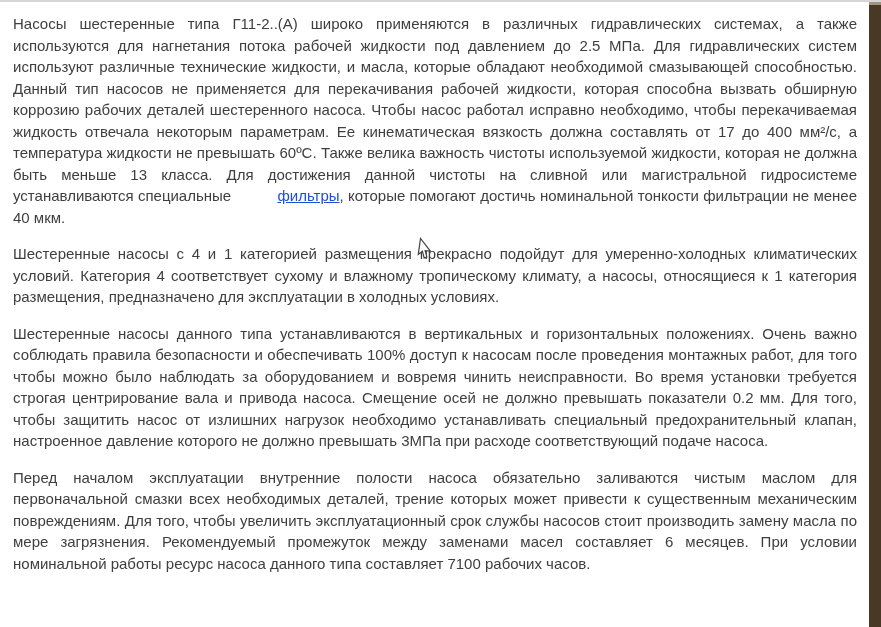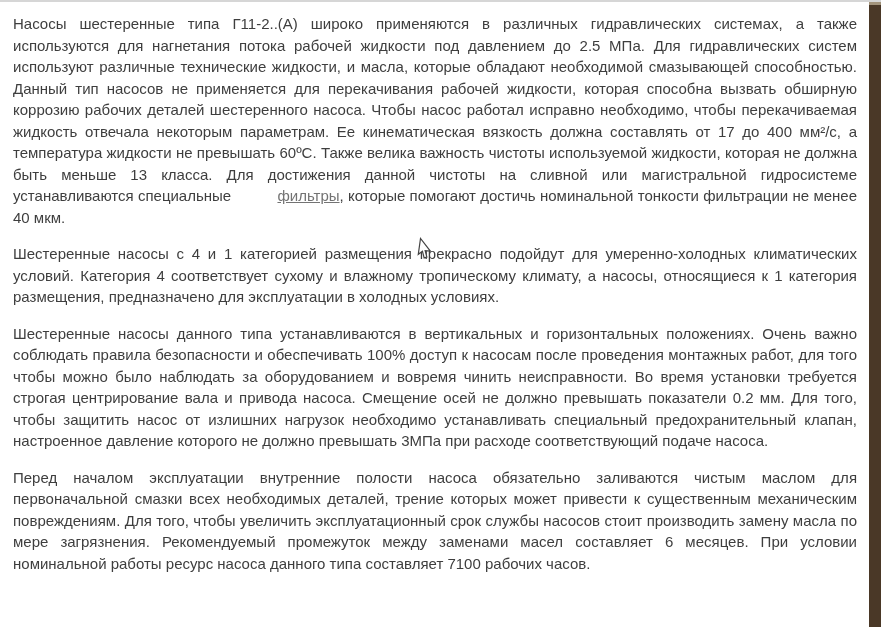--- a/index.html
+++ b/index.html
@@ -42,21 +42,21 @@
     color: #3e3e3e;
     font-size: 15px;
     line-height: 21.5px;
     text-align: justify;
   }
   .content p {
     margin: 0 0 15px 0;
     padding: 0;
   }
   a.textlink {
-    color: #737373;
+    color: #1d4ed8;
     text-decoration: underline;
     cursor: pointer;
     margin-left: 42px;
   }
   .mouse-cursor {
     position: absolute;
     left: 417px;
     top: 235px;
     pointer-events: none;
   }

